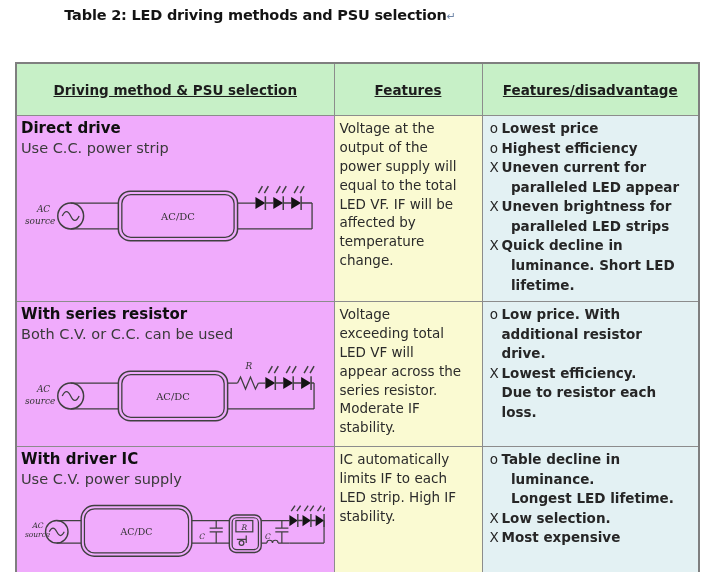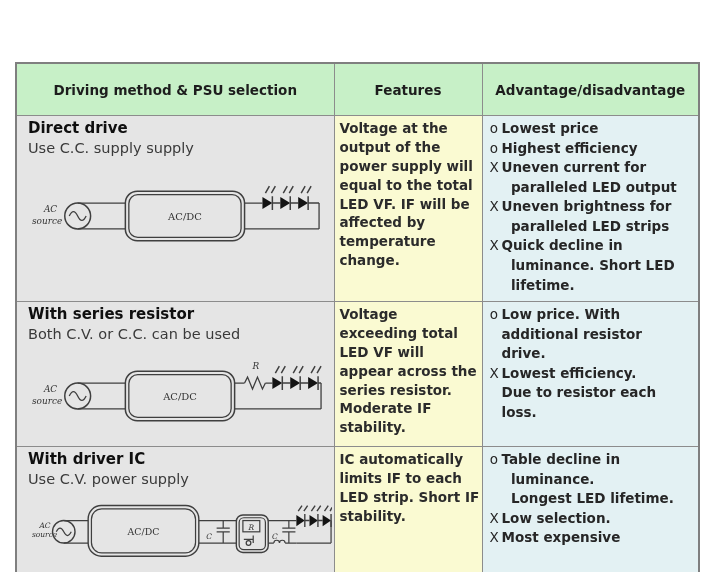--- a/index.html
+++ b/index.html
@@ -9,72 +9,75 @@
   .doc-title { position:absolute; top:7px; left:0; width:520px; text-align:center;
                font-size:14.5px; font-weight:bold; color:#141414; letter-spacing:-0.2px; }
   .ret-mark { color:#6f86a8; font-size:11px; font-weight:normal; }
 
   table.main { position:absolute; left:15px; top:62px; width:683px;
                border-collapse:collapse; table-layout:fixed;
                border:2px solid #7f7f7f; }
   th, td { border:1px solid #8c8c8c; vertical-align:top; overflow:visible; }
 
   th { height:51px; background:#c7f0c7; font-size:13.5px; font-weight:600;
-       color:#1d1d1d; text-align:center; vertical-align:middle; padding:0 2px; }
-
-  td.cell-method { background:#e5e5e5; padding:3px 4px 0 11px; }
+       color:#1d1d1d; text-align:center; vertical-align:middle; padding:0 2px;text-decoration:underline; }
+
+  td.cell-method { background:#f0abfc; padding:3px 4px 0 4px; }
   .m-title { font-size:15px; font-weight:bold; color:#0f0f0f; line-height:1.3; }
   .m-sub   { font-size:14.5px; color:#3a3a3a; line-height:1.3; }
   .circuit { display:block; margin-left:2px; }
   .r1 .circuit { margin-top:16px; }
   .r2 .circuit { margin-top:10px; }
   .r3 .circuit { margin-top:6px; }
 
   td.cell-features { background:#fafad2; padding:3px 1px 0 5px; }
-  .features-text { font-size:13.5px; color:#2b2b2b; line-height:1.4; white-space:pre;font-weight:bold; }
+  .features-text { font-size:13.5px; color:#2b2b2b; line-height:1.4; white-space:pre; }
 
   td.cell-adv { background:#e3f1f3; padding:3px 1px 0 4px; }
   .pt { display:flex; align-items:flex-start; font-size:13.5px; color:#262626; line-height:1.45; }
   .pt .mk { flex:0 0 15px; width:15px; text-align:center; }
   .pt .tx { white-space:pre;font-weight:bold; }
 
   tr.r1 > td { height:182px; }
   tr.r2 > td { height:141px;margin-left:16px; }
   tr.r3 > td { height:122px; }
 
   svg .wire  { stroke:#3f3f3f; stroke-width:1.3; fill:none; }
   svg .thick { stroke:#3f3f3f; stroke-width:1.5; fill:none; }
   svg .blk   { fill:#141414; stroke:none; }
   svg .lbl   { font-family:"DejaVu Serif","Liberation Serif",serif; fill:#333; }
 </style>
 </head>
 <body>
 
 <div class="page">
 
+  <div class="doc-title">
+    <span>Table 2: LED driving methods and PSU selection</span><span class="ret-mark">↵</span>
+  </div>
 
   <table class="main">
     <colgroup>
         <col style="width:318px">
         <col style="width:148px">
         <col style="width:217px">
       </colgroup>
     <thead>
       <tr>
         <th>Driving method &amp; PSU selection</th>
         <th>Features</th>
-        <th>Advantage/disadvantage</th>
+        <th>Features/disadvantage</th>
       </tr>
     </thead>
     <tbody>
 
       <tr class="r1">
         <td class="cell-method">
           <div class="m-title">Direct drive</div>
-          <div class="m-sub">Use C.C. supply supply</div>
+          <div class="m-sub">Use C.C. power strip</div>
           <svg class="circuit" width="298" height="84" viewBox="0 0 300 84">
             <text class="lbl" x="14" y="39" font-size="9" font-style="italic">AC</text>
             <text class="lbl" x="2" y="51" font-size="9" font-style="italic">source</text>
             <circle class="thick" cx="48" cy="43" r="13"></circle>
             <path class="wire" d="M39.5,43 q4.25,-9 8.5,0 q4.25,9 8.5,0"></path>
             <path class="wire" d="M48,30 H96 M48,56 H96 M216,30 H234 M216,56 H291 M291,30 V56"></path>
             <rect class="thick" x="96" y="18" width="120" height="50" rx="12" fill="#fff"></rect>
             <rect class="wire" x="99.5" y="21.5" width="113" height="43" rx="9"></rect>
             <text class="lbl" x="156" y="47" font-size="10" text-anchor="middle">AC/DC</text>
             <g>
@@ -103,21 +106,21 @@
               <span class="mk">o</span>
               <span class="tx">Lowest price</span>
             </div>
           <div class="pt">
               <span class="mk">o</span>
               <span class="tx">Highest efficiency</span>
             </div>
           <div class="pt">
               <span class="mk">X</span>
               <span class="tx">Uneven current for
-  paralleled LED output</span>
+  paralleled LED appear</span>
             </div>
           <div class="pt">
               <span class="mk">X</span>
               <span class="tx">Uneven brightness for
   paralleled LED strips</span>
             </div>
           <div class="pt">
               <span class="mk">X</span>
               <span class="tx">Quick decline in
   luminance. Short LED
@@ -215,21 +218,21 @@
               <polygon class="blk" points="312,22 312,34 321,28"></polygon>
                 <path class="thick" d="M321,21 V35"></path>
               <path class="wire" d="M321,28 V52 M284,52 H321"></path>
               <path class="thick" d="M286,18 L290,12 M292,18 L296,12 M300,18 L304,12 M306,18 L310,12 M314,18 L318,12 M320,18 L322,14"></path>
             </g>
           </svg>
         </td>
         <td class="cell-features">
           <div class="features-text">IC automatically
 limits IF to each
-LED strip. Short IF
+LED strip. High IF
 stability.</div>
         </td>
         <td class="cell-adv">
           <div class="pt">
               <span class="mk">o</span>
               <span class="tx">Table decline in
   luminance.
   Longest LED lifetime.</span>
             </div>
           <div class="pt">

